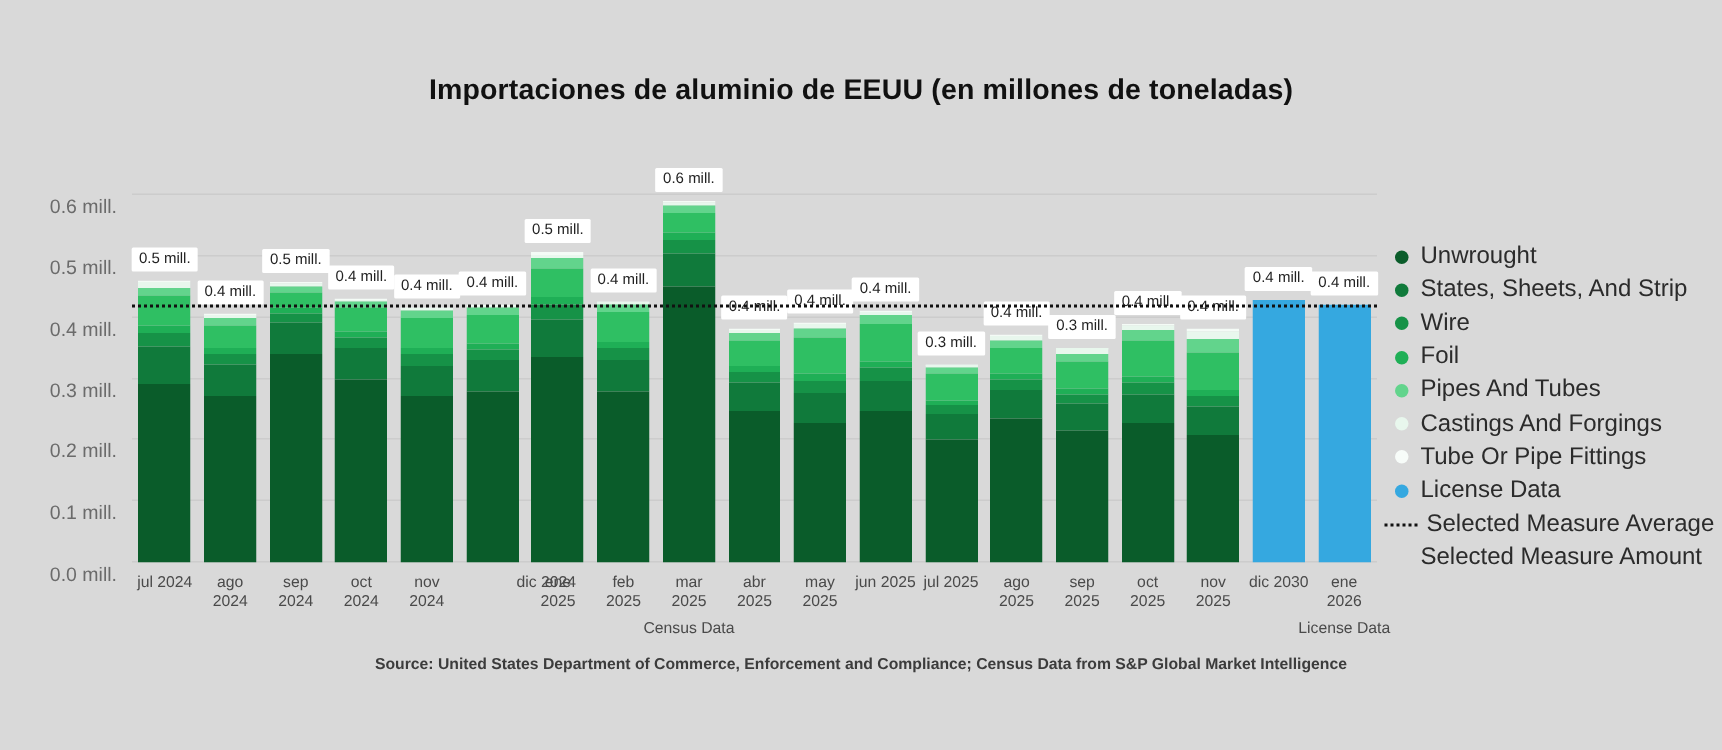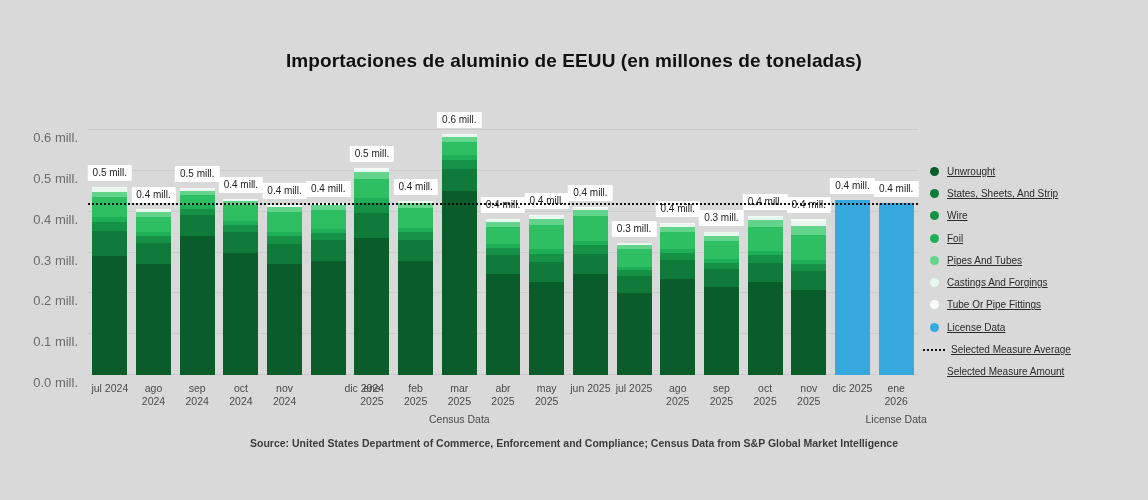--- a/index.html
+++ b/index.html
@@ -108,24 +108,23 @@
     height: 22.3px;
   }
   .legend-swatch {
     width: 9px;
     height: 9px;
     border-radius: 50%;
     margin-right: 8px;
     flex: 0 0 auto;
   }
   .legend-text {
-    font-size: 10px;
+    font-size: 16px;
     color: #2b2b2b;
     white-space: nowrap;
-    text-decoration: underline;
   }
   .legend-row.line .legend-swatch {
     width: 22px;
     height: 0;
     border-radius: 0;
     border-top: 2.5px dotted #111111;
     margin-right: 6px;
     margin-left: -7px;
   }
   .legend-row.plain {
@@ -450,21 +449,21 @@
         <div>nov</div>
         <div>2025</div>
       </div>
       <div class="bar-group" style="left: 747px; width: 34.9474px; height: 265px;">
         <div class="bar" style="height: 175.308px;">
           <div class="seg" style="height: 175.308px; background: rgb(53, 168, 224);"></div>
         </div>
         <div class="bar-label" style="bottom: 181.308px;">0.4 mill.</div>
       </div>
       <div class="xlabel" style="left: 742.632px; width: 43.6842px;">
-        <div>dic 2025</div>
+        <div>dic 2030</div>
       </div>
       <div class="bar-group" style="left: 790.684px; width: 34.9474px; height: 265px;">
         <div class="bar" style="height: 172.454px;">
           <div class="seg" style="height: 172.454px; background: rgb(53, 168, 224);"></div>
         </div>
         <div class="bar-label" style="bottom: 178.454px;">0.4 mill.</div>
       </div>
       <div class="xlabel" style="left: 786.316px; width: 43.6842px;">
         <div>ene</div>
         <div>2026</div>

